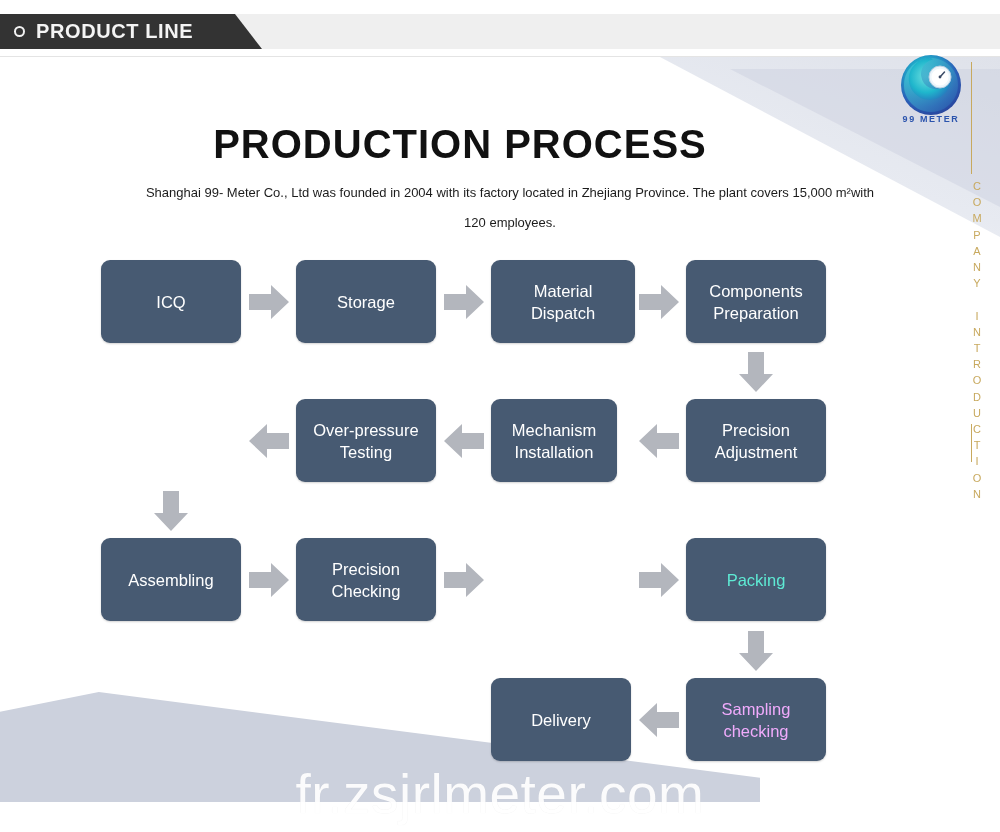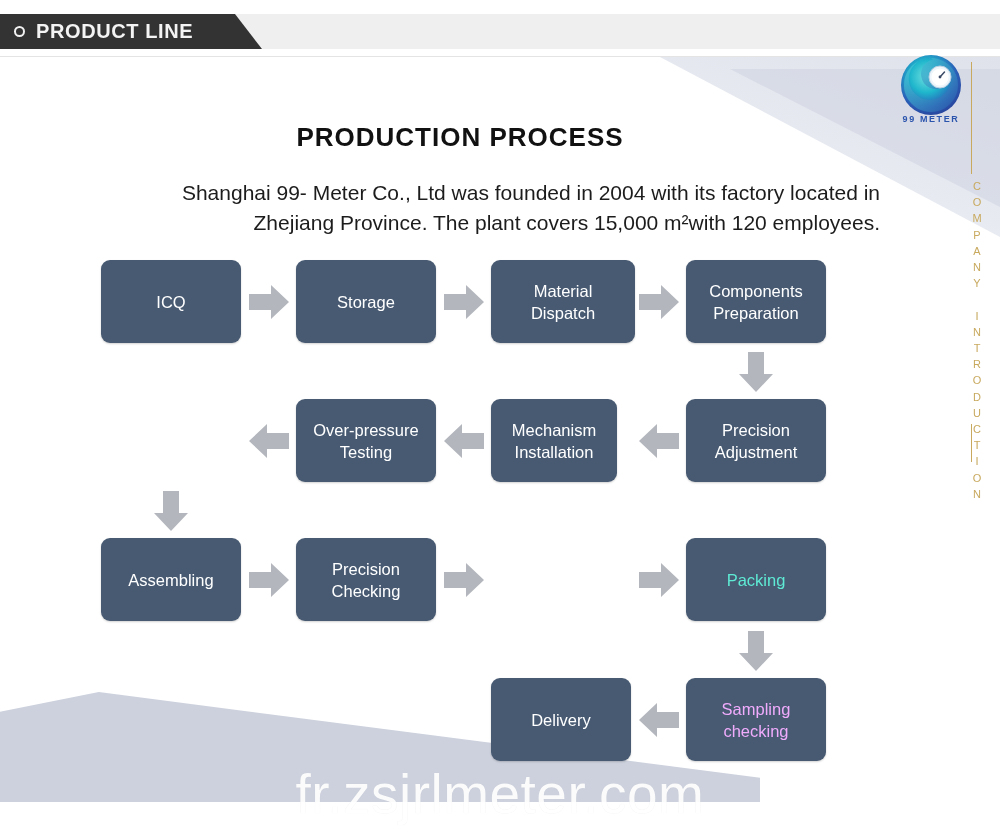--- a/index.html
+++ b/index.html
@@ -147,34 +147,34 @@
     pointer-events: none;
   }
 
   
   .title {
     position: absolute;
     left: 0;
     top: 122px;
     width: 904px;
     text-align: center;
-    font-size: 26px;
+    font-size: 40px;
     font-weight: bold;
     letter-spacing: 1px;
     color: #111111;
     padding-left: 16px;
   }
 
   .intro {
     position: absolute;
     left: 140px;
     top: 178px;
     width: 740px;
-    text-align: right;
-    font-size: 21px;
+    text-align: center;
+    font-size: 13px;
     line-height: 30px;
     color: #1c1c1c;
   }
 
   
   .flow { position: absolute; left: 0; top: 0; width: 1000px; height: 832px; }
 
   .node {
     position: absolute;
     background: #475a72;

